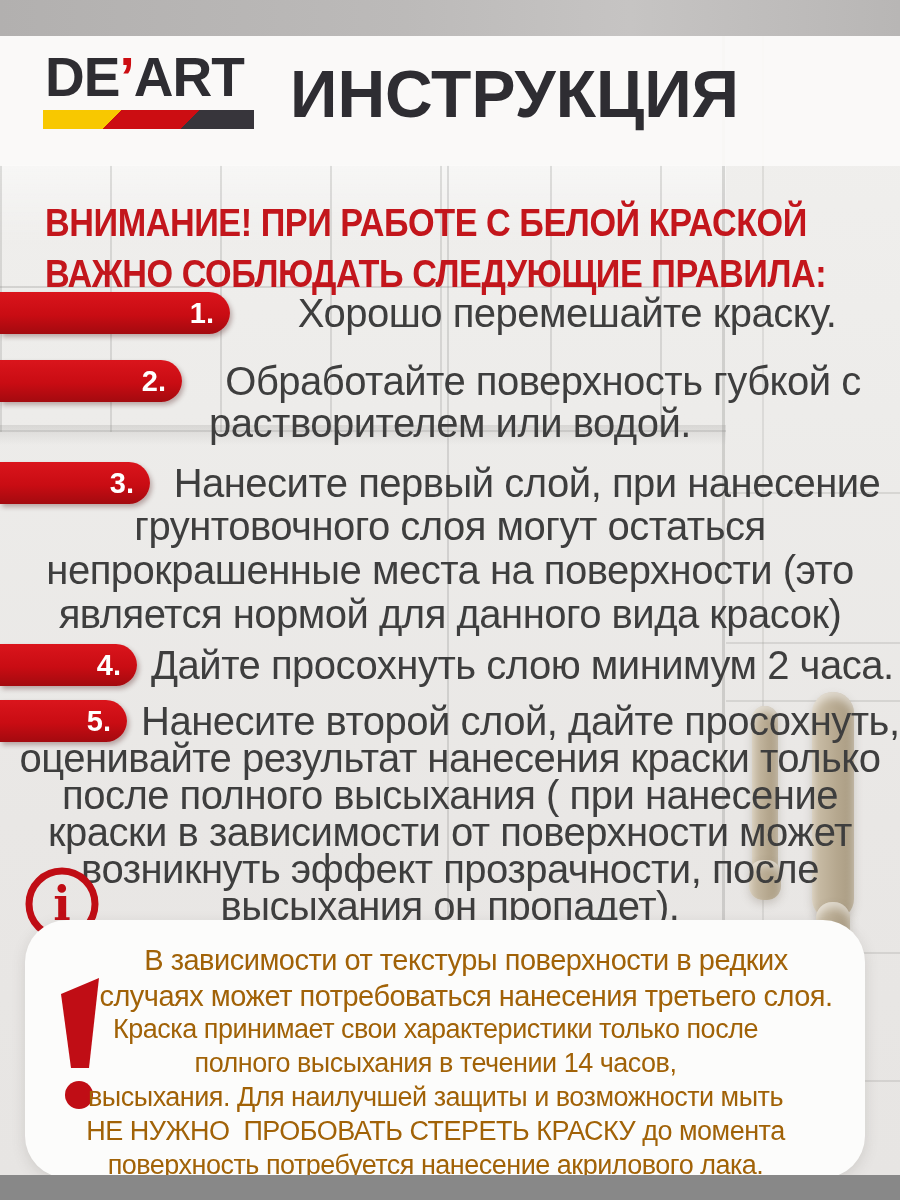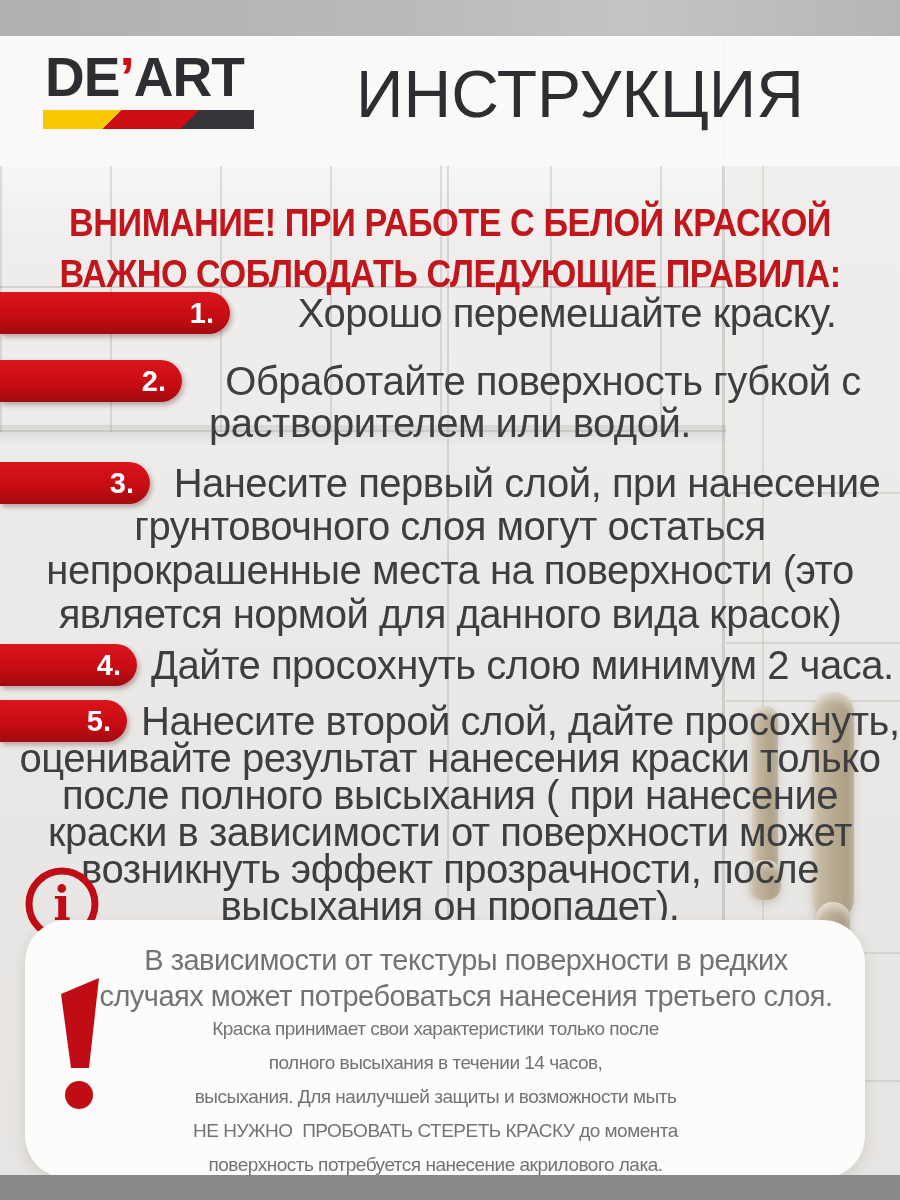--- a/index.html
+++ b/index.html
@@ -28,24 +28,24 @@
   .handle-base-l{left:749px;top:860px;width:32px;height:40px;border-radius:14px;}
   .handle-base-r{left:816px;top:902px;width:34px;height:48px;border-radius:16px;}
   .bg-bottom{position:absolute;left:0;top:1175px;width:900px;height:25px;background:rgba(90,85,80,.10);}
   
   .header-band{position:absolute;left:0;top:36px;width:900px;height:130px;background:rgba(251,250,249,.92);}
   .logo{position:absolute;left:45px;top:48px;width:215px;}
   .logo-text{font-size:55px;font-weight:800;letter-spacing:-1px;color:#2e2d32;line-height:58px;white-space:pre;}
   .logo-text .apos{color:#cc0d12;}
   .logo-stripe{position:absolute;left:-2px;top:62px;width:211px;height:19px;
     background:linear-gradient(135deg,#f8c800 0 34%,#cc0d12 34% 68%,#37353b 68% 100%);}
-  .page-title{position:absolute;left:290px;top:56px;width:580px;text-align:center;
-    font-size:66px;font-weight:400;color:#2e2d32;letter-spacing:0px;white-space:pre;}
+  .page-title{position:absolute;left:290px;top:56px;width:580px;
+    font-size:66px;font-weight:700;color:#2e2d32;letter-spacing:0px;white-space:pre;}
   
-  .warning{position:absolute;left:0;top:198px;width:900px;text-align:center;}
+  .warning{position:absolute;left:0;top:198px;width:900px;text-align:left;}
   .warning .line{font-size:38px;font-weight:700;color:#c3161c;line-height:51px;
     letter-spacing:-.5px;transform:scaleX(.9);transform-origin:50% 50%;white-space:pre;}
   
   .step{position:absolute;left:0;width:900px;color:#3e3e3e;}
   .step-1{top:292px;--bw:230px;}
   .step-2{top:360px;--bw:182px;}
   .step-3{top:462px;--bw:150px;}
   .step-4{top:644px;--bw:137px;}
   .step-5{top:700px;--bw:127px;}
   .badge{position:absolute;left:0;top:0;height:42px;width:var(--bw);
@@ -59,23 +59,23 @@
   .step-2 .line{line-height:43px;}
   .step-3 .line{line-height:44px;}
   .step-5 .line{line-height:37px;}
   .step-5 .line.first{line-height:42px;margin-bottom:-2px;}
   
   .panel{position:absolute;left:25px;top:920px;width:840px;height:258px;background:#fcfcfb;
     border-radius:42px;box-shadow:0 4px 14px rgba(100,95,90,.18);}
   .panel .note{position:absolute;left:0;width:840px;}
   .note-1{top:22px;}
   .note-2{top:92px;}
-  .panel .line{font-size:29px;color:#737373;letter-spacing:-.5px;text-align:center;
+  .panel .line{font-size:29px;color:#a16207;letter-spacing:-.5px;text-align:center;
     padding-left:70px;padding-right:28px;line-height:36px;white-space:pre;}
-  .note-2 .line{font-size:19px;line-height:34px;padding-left:9px;}
+  .note-2 .line{font-size:27px;line-height:34px;padding-left:9px;}
   .info-bubble{position:absolute;left:20px;top:864px;width:100px;height:95px;}
   .exclamation{position:absolute;left:30px;top:58px;width:52px;height:140px;}
 </style>
 </head>
 <body>
 
 <div class="canvas">
 
   <div class="bg-photo"></div>
   <div class="bg-top-strip"></div>

